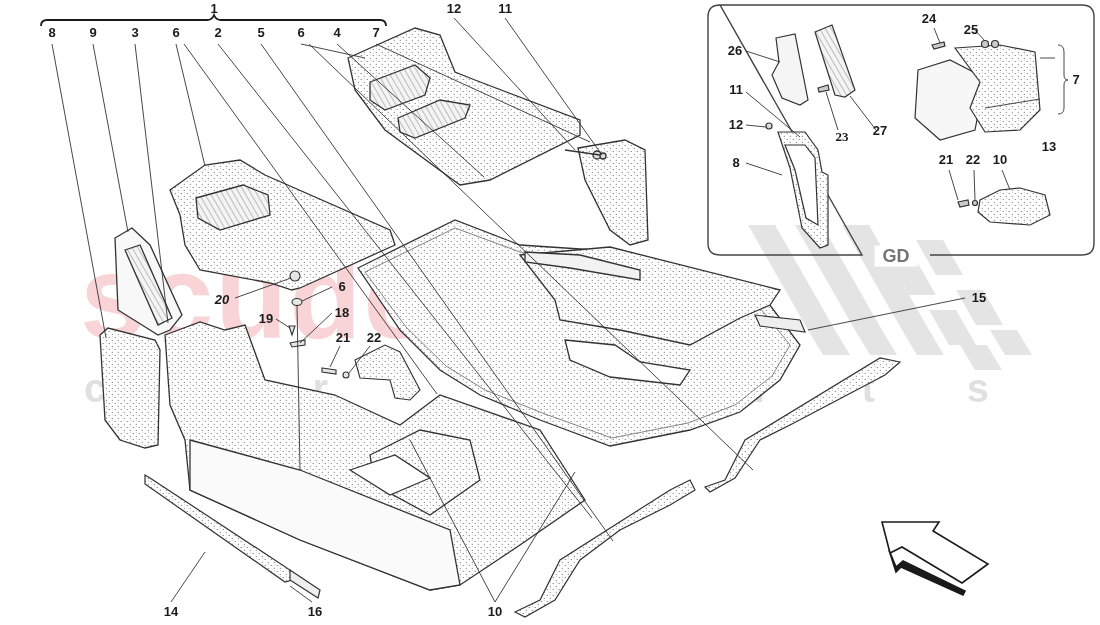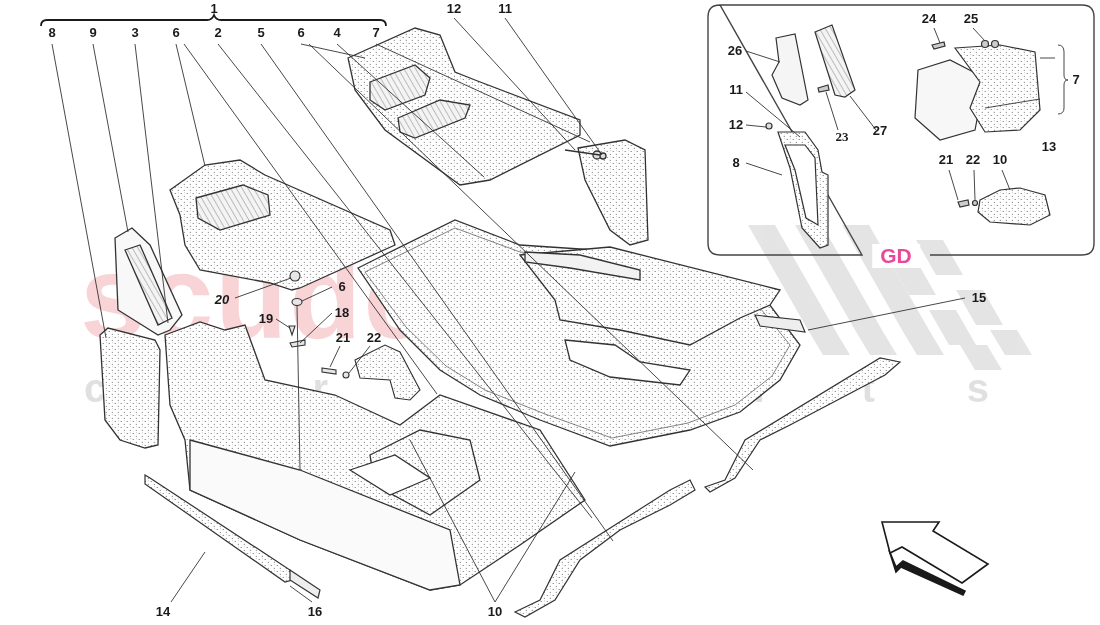--- a/index.html
+++ b/index.html
@@ -3,21 +3,21 @@
 <meta charset="utf-8">
 <style>
   html, body { margin: 0; padding: 0; background: #ffffff; }
   body { width: 1100px; height: 625px; position: relative; overflow: hidden;
          font-family: "Liberation Sans", sans-serif; }
   #stage { position: absolute; left: 0; top: 0; width: 1100px; height: 625px; }
   .lbl { position: absolute; font-family: "Liberation Sans", sans-serif; font-weight: bold;
          font-size: 13px; color: #1a1a1a; line-height: 14px; white-space: nowrap;
          transform: translate(-50%, -50%); }
   .gd-title { position: absolute; font-family: "Liberation Sans", sans-serif; font-weight: bold;
-         font-size: 21px; color: #ec4899; background: #fff; padding: 0 8px;
+         font-size: 18px; color: #737373; background: #fff; padding: 0 8px;
          transform: translate(-50%, -50%); }
   .wm-big { position: absolute; font-family: "Liberation Sans", sans-serif; font-weight: bold;
          font-size: 118px; color: #f4b9bd; opacity: 0.6; letter-spacing: 2px; line-height: 1; }
   .wm-small { position: absolute; font-family: "Liberation Sans", sans-serif; font-weight: bold;
          font-size: 40px; color: #d4d4d4; opacity: 0.7; letter-spacing: 92px; line-height: 1; }
   svg { position: absolute; left: 0; top: 0; }
 </style>
 </head>
 <body>
 
@@ -222,31 +222,31 @@
   <div class="lbl" style="left:454px; top:9px;">12</div>
   <div class="lbl" style="left:505px; top:9px;">11</div>
 
   <div class="lbl" style="left:222px; top:300px;font-style:italic;">20</div>
   <div class="lbl" style="left:342px; top:287px;">6</div>
   <div class="lbl" style="left:342px; top:313px;">18</div>
   <div class="lbl" style="left:266px; top:319px;">19</div>
   <div class="lbl" style="left:343px; top:338px;">21</div>
   <div class="lbl" style="left:374px; top:338px;">22</div>
   <div class="lbl" style="left:979px; top:298px;">15</div>
-  <div class="lbl" style="left:163px; top:612px;">14</div>
+  <div class="lbl" style="left:171px; top:612px;">14</div>
   <div class="lbl" style="left:315px; top:612px;">16</div>
   <div class="lbl" style="left:495px; top:612px;">10</div>
 
   <div class="gd-title" style="left:896px; top:256px;">GD</div>
   <div class="lbl" style="left:735px; top:51px;">26</div>
   <div class="lbl" style="left:880px; top:131px;text-align:center;">27</div>
   <div class="lbl" style="left:842px; top:137px;font-family:Liberation Serif, serif;">23</div>
   <div class="lbl" style="left:736px; top:90px;">11</div>
   <div class="lbl" style="left:736px; top:125px;">12</div>
   <div class="lbl" style="left:736px; top:163px;">8</div>
   <div class="lbl" style="left:929px; top:19px;text-align:center;">24</div>
-  <div class="lbl" style="left:971px; top:19px;">25</div>
+  <div class="lbl" style="left:971px; top:30px;">25</div>
   <div class="lbl" style="left:1076px; top:80px;">7</div>
   <div class="lbl" style="left:1049px; top:99px;margin-top:48px;">13</div>
   <div class="lbl" style="left:946px; top:160px;">21</div>
   <div class="lbl" style="left:973px; top:160px;">22</div>
   <div class="lbl" style="left:1000px; top:160px;">10</div>
 </div>
 
 </body></html>

